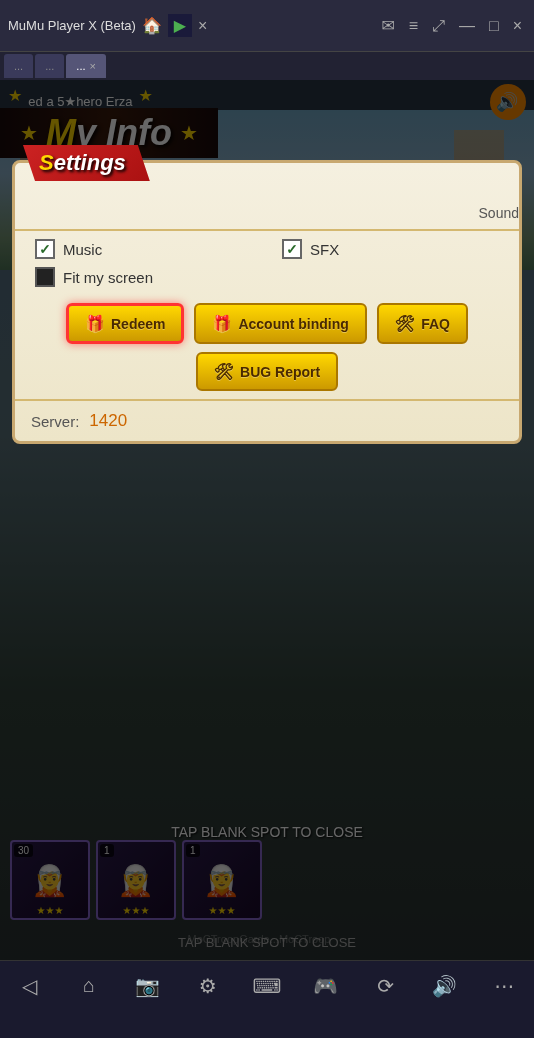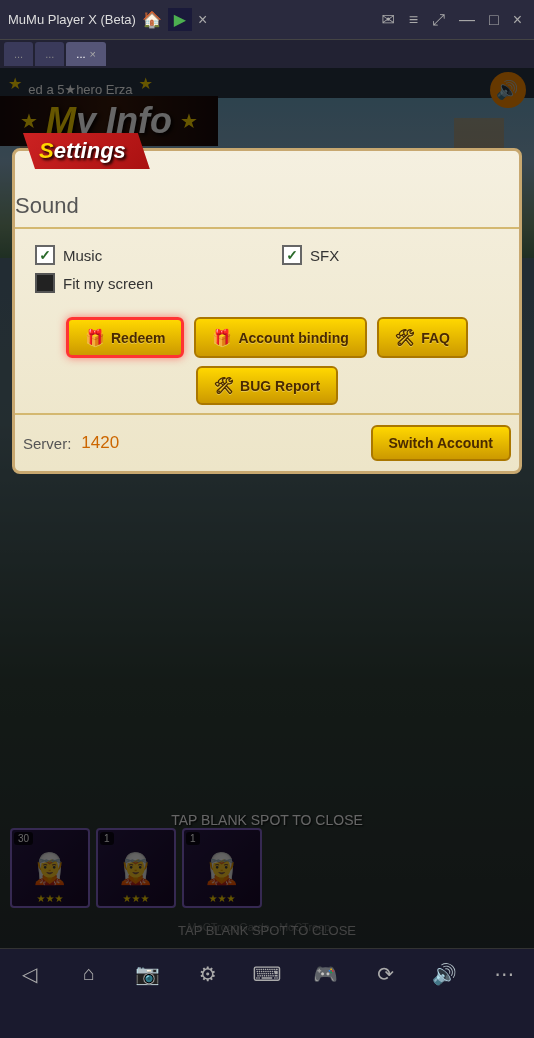--- a/index.html
+++ b/index.html
@@ -7,21 +7,21 @@
       width: 534px;
       height: 1038px;
       overflow: hidden;
       background: #1a1a2e;
       font-family: Arial, sans-serif;
       position: relative;
     }
 
     
     .titlebar {
-      height: 40px;
+      height: 52px;
       background: #2a2a3e;
       display: flex;
       align-items: center;
       padding: 0 8px;
       gap: 6px;
       border-bottom: 1px solid #444;
     }
     .tab-bar {
       height: 28px;
       background: #222233;
@@ -125,29 +125,29 @@
       left: 12px;
       right: 12px;
       background: linear-gradient(180deg, #f5f0e0, #ede5c8);
       border-radius: 8px;
       border: 3px solid #c8a870;
       padding: 0;
       z-index: 20;
     }
 
     .settings-title-row {
-      text-align: left;
+      text-align: right;
       padding: 12px 0 8px;
-      font-size: 22px;
+      font-size: 14px;
       color: #555;
       border-bottom: 2px solid #d4b870;
     }
 
     .settings-options {
-      padding: 16px 20px;
+      padding: 8px 20px;
       display: grid;
       grid-template-columns: 1fr 1fr;
       gap: 8px 30px;
     }
 
     .option-row {
       display: flex;
       align-items: center;
       gap: 8px;
     }
@@ -208,21 +208,21 @@
       border: 3px solid #ff3333;
       box-shadow: 0 0 8px rgba(255,50,50,0.6);
     }
 
     .btn-icon {
       font-size: 16px;
     }
 
     .settings-bottom {
       border-top: 2px solid #d4b870;
-      padding: 10px 8px;
+      padding: 10px 16px;
       display: flex;
       align-items: center;
       gap: 10px;
     }
     .server-label {
       color: #555;
       font-size: 15px;
     }
     .server-value {
       color: #cc6600;
@@ -456,23 +456,20 @@
     <div class="settings-buttons" style="padding-top:0;">
       <button class="btn-yellow">
         <span class="btn-icon">🛠</span>
         <span>BUG Report</span>
       </button>
     </div>
 
     <div class="settings-bottom">
       <span class="server-label">Server:</span>
       <span class="server-value">1420</span>
-      <button class="btn-switch">
-        <span>Switch Account</span>
-      </button>
     </div>
   </div>
 
   <div class="tap-close">
     <span>TAP BLANK SPOT TO CLOSE</span>
   </div>
 
   <div class="char-cards">
     <div class="char-card">
       <div class="char-card-bg">🧝</div>

